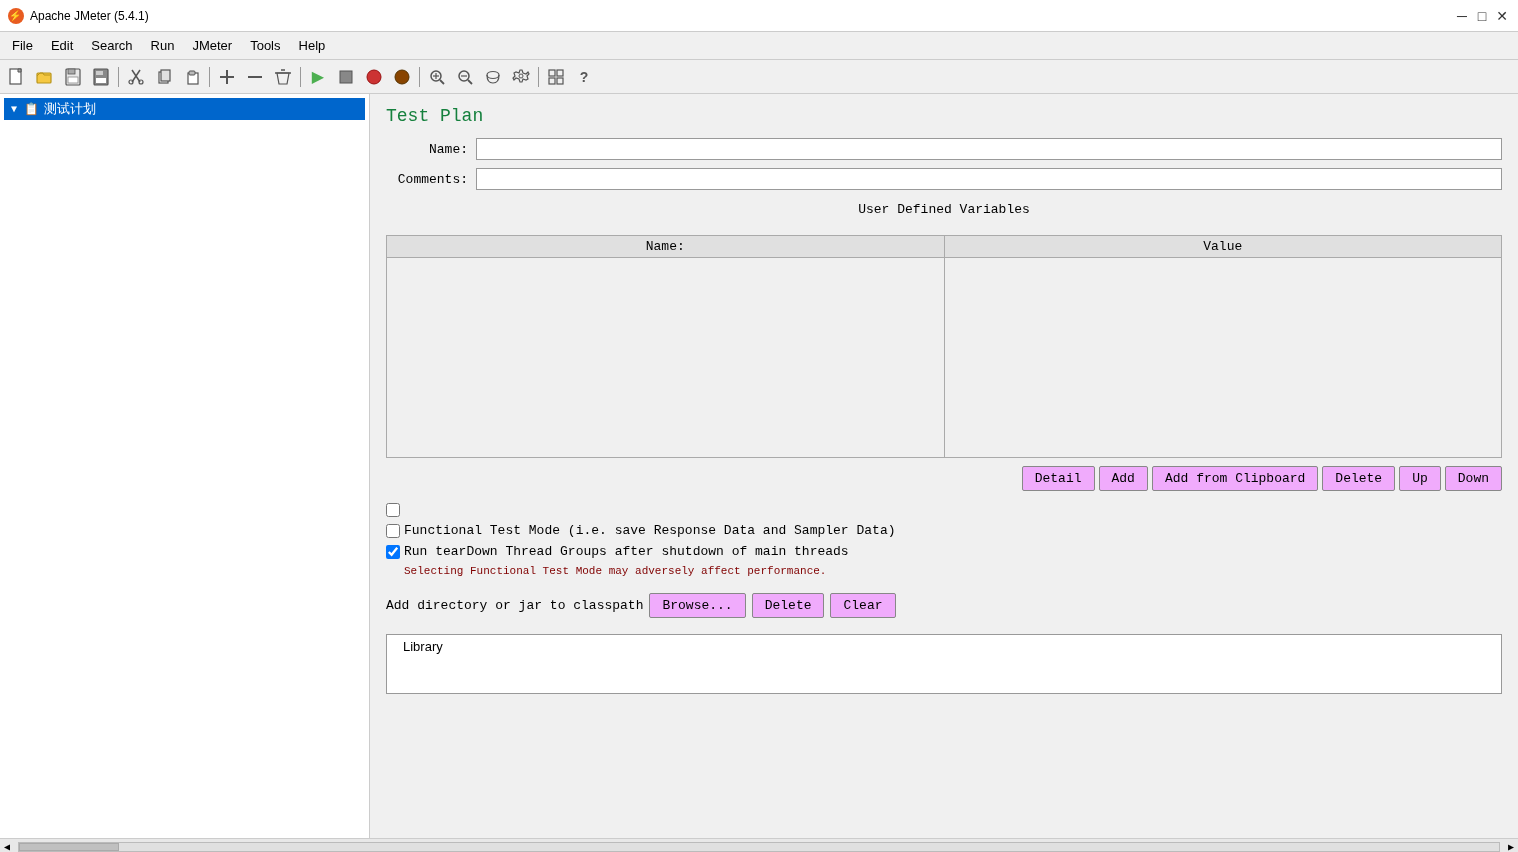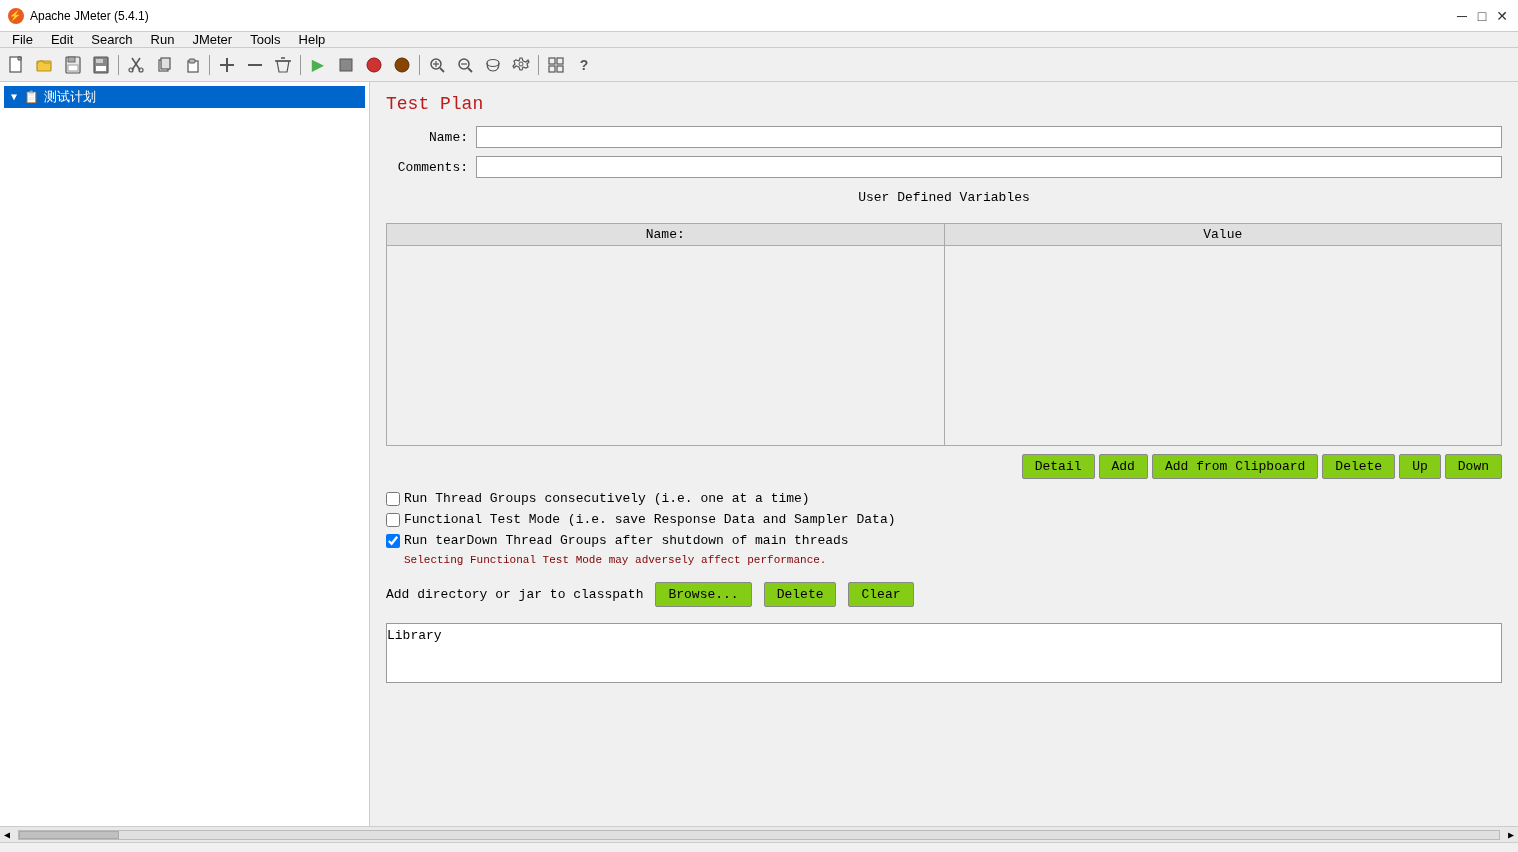--- a/index.html
+++ b/index.html
@@ -54,21 +54,21 @@
       font-size: 14px;
       display: flex;
       align-items: center;
       justify-content: center;
       color: #333;
     }
 
     
     .menu-bar {
       background: #f0f0f0;
-      height: 16px;
+      height: 28px;
       display: flex;
       align-items: center;
       padding: 0 4px;
       border-bottom: 1px solid #ccc;
       font-family: 'Segoe UI', sans-serif;
       font-size: 13px;
       gap: 2px;
     }
     .menu-item {
       padding: 2px 8px;
@@ -155,21 +155,21 @@
 
     
     .content-area {
       padding: 12px 16px;
     }
     .section-title {
       font-family: 'Courier New', Courier, monospace;
       font-size: 18px;
       font-weight: normal;
       margin-bottom: 12px;
-      color: #b91c1c;
+      color: #15803d;
     }
     .form-row {
       display: flex;
       align-items: center;
       margin-bottom: 8px;
     }
     .form-label {
       width: 90px;
       font-family: 'Courier New', monospace;
       font-size: 13px;
@@ -222,21 +222,21 @@
     
     .table-actions {
       display: flex;
       gap: 4px;
       margin-top: 8px;
       justify-content: flex-end;
     }
     .action-btn {
       padding: 4px 12px;
       border: 1px solid #888;
-      background: #84cc16;
+      background: #f0abfc;
       cursor: pointer;
       font-family: 'Courier New', monospace;
       font-size: 13px;
       border-radius: 2px;
     }
 
     
     .checkboxes-section {
       margin: 12px 0;
     }
@@ -261,35 +261,35 @@
       font-size: 11px;
       color: #800000;
       margin-left: 18px;
       margin-bottom: 8px;
     }
 
     
     .classpath-row {
       display: flex;
       align-items: center;
-      gap: 12px;
+      gap: 6px;
       margin: 16px 0;
     }
     .classpath-label {
       font-family: 'Courier New', monospace;
       font-size: 13px;
     }
 
     
     .library-area {
       border: 1px solid #999;
       background: #fff;
       min-height: 60px;
-      padding: 4px 0;
-      font-family: Liberation Mono, monospace;
+      padding: 4px 16px;
+      font-family: Liberation Sans, sans-serif;
       font-size: 13px;
       margin: 0;
     }
 
     
     .status-bar {
       height: 20px;
       background: #f0f0f0;
       border-top: 1px solid #ccc;
       display: flex;
@@ -520,21 +520,20 @@
           <button class="action-btn">Add from Clipboard</button>
           <button class="action-btn">Delete</button>
           <button class="action-btn">Up</button>
           <button class="action-btn">Down</button>
         </div>
       </div>
 
       <div class="checkboxes-section">
         <div class="checkbox-row">
           <input type="checkbox" id="cb-run-consecutive" style="">
-          <label for="cb-run-consecutive" class="checkbox-label">Run Thread Groups consecutively (i.e. one at a time)</label>
         </div>
         <div class="checkbox-row">
           <input type="checkbox" id="cb-functional" style="">
           <label for="cb-functional" class="checkbox-label">Functional Test Mode (i.e. save Response Data and Sampler Data)</label>
         </div>
         <div class="checkbox-row">
           <input type="checkbox" id="cb-run-teardown" checked="" style="">
           <label for="cb-run-teardown" class="checkbox-label">Run tearDown Thread Groups after shutdown of main threads</label>
         </div>
         <div class="info-text">Selecting Functional Test Mode may adversely affect performance.</div>

